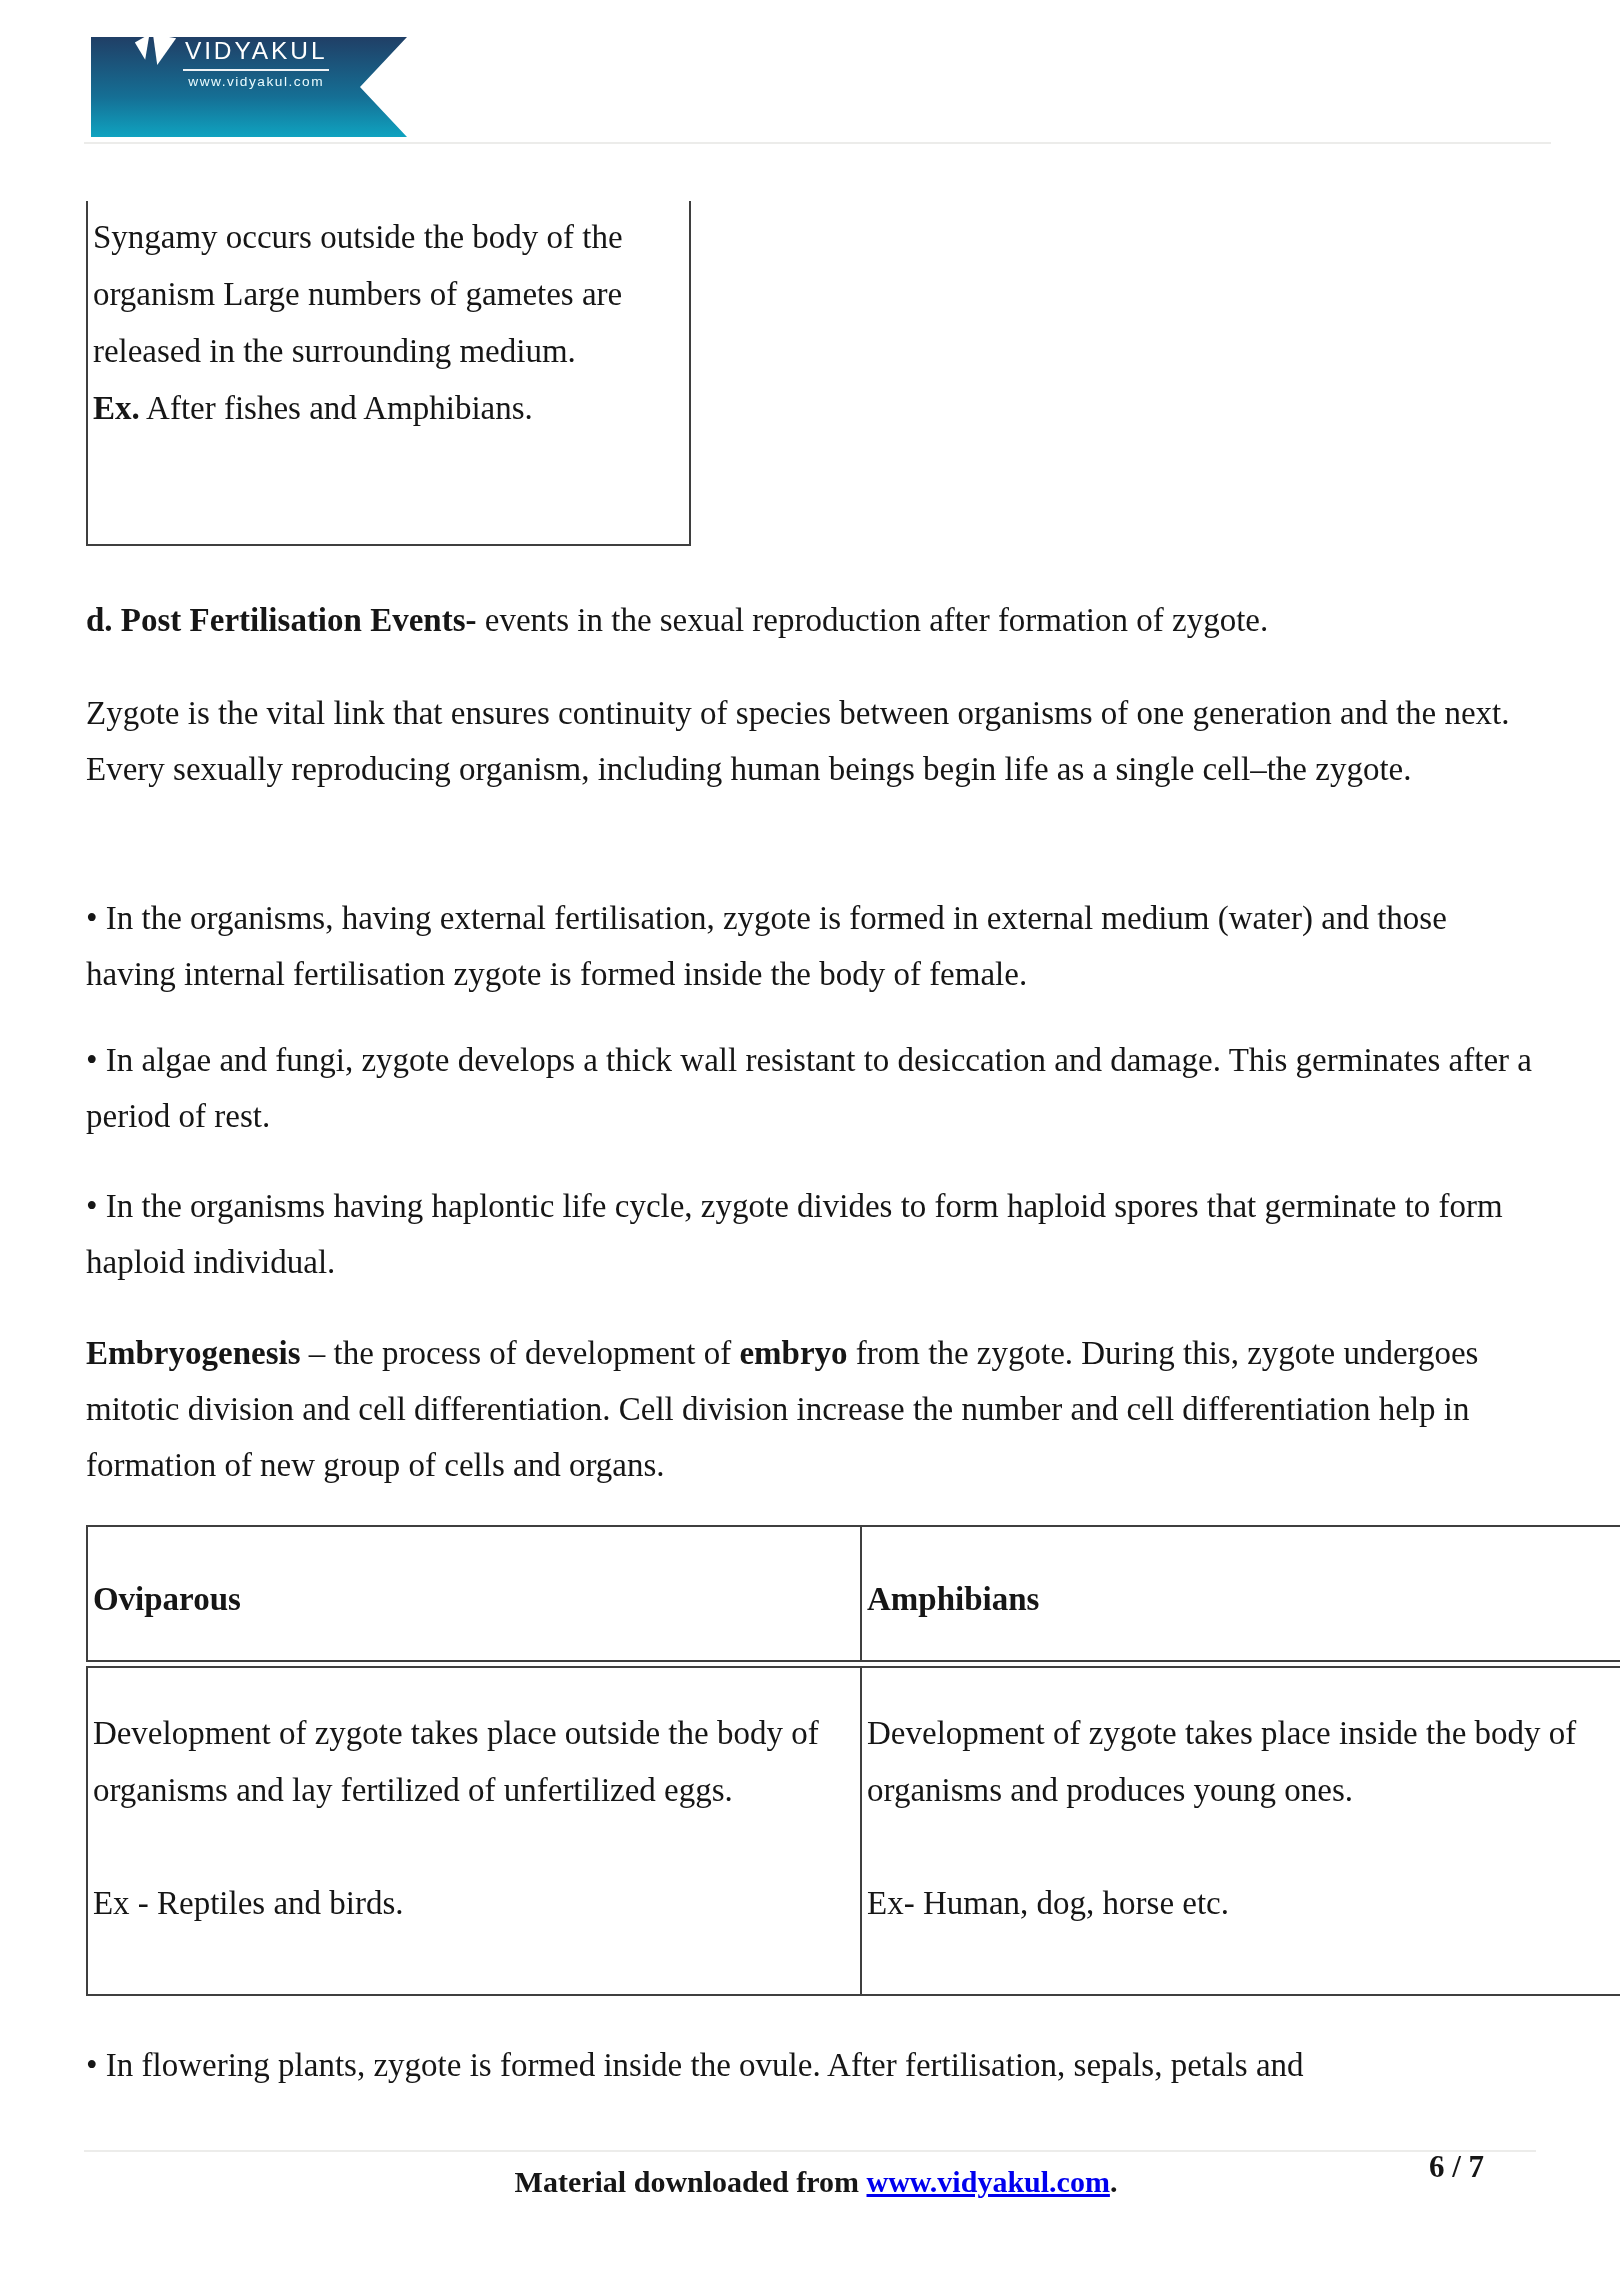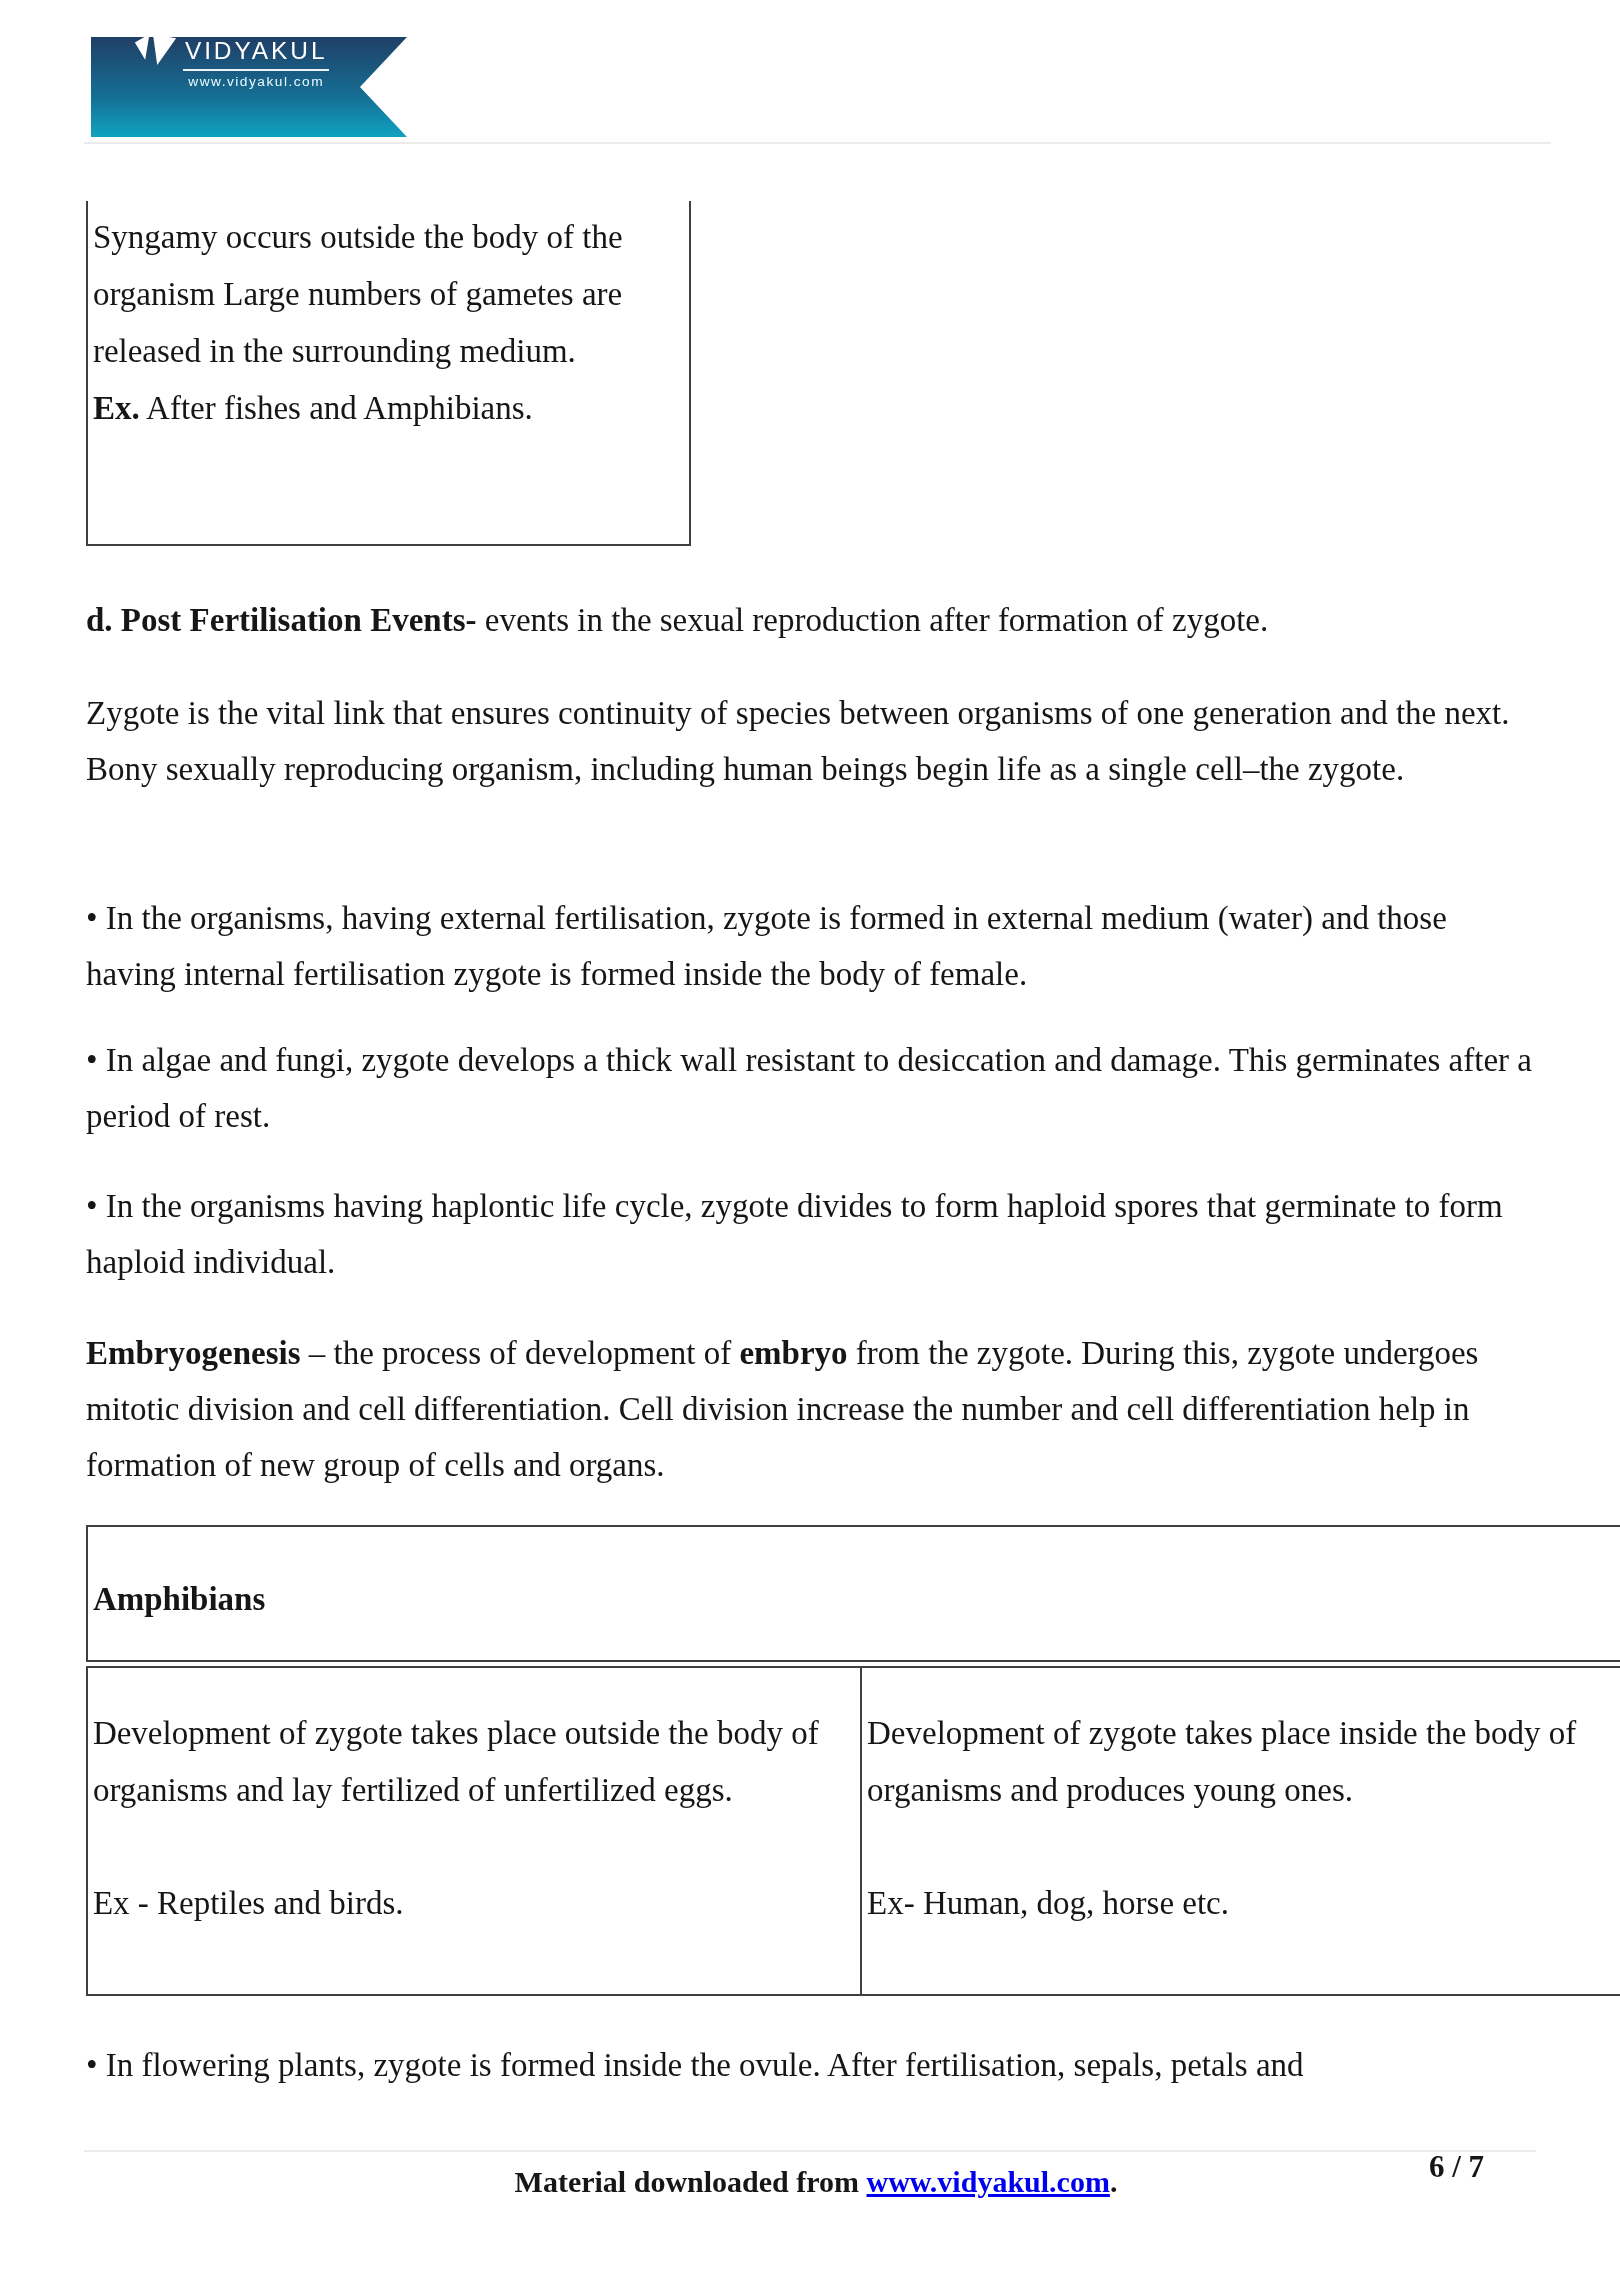--- a/index.html
+++ b/index.html
@@ -109,31 +109,32 @@
 
 <div class="tbl syngamy-table">
   <div class="cell syn-left">
     <span>Syngamy occurs outside the body of the organism Large numbers of gametes are released in the surrounding medium.</span>
     <div><b>Ex.</b><span> After fishes and Amphibians.</span></div>
   </div>
 </div>
 
 <p class="block bodytext pos-heading"><b>d. Post Fertilisation Events-</b><span> events in the sexual reproduction after formation of zygote.</span></p>
 
-<p class="block bodytext pos-zygote">Zygote is the vital link that ensures continuity of species between organisms of one generation and the next. Bony sexually reproducing organism, including human beings begin life as a single cell–the zygote.</p>
+<p class="block bodytext pos-zygote">Zygote is the vital link that ensures continuity of species between organisms of one generation and the next. Every sexually reproducing organism, including human beings begin life as a single cell–the zygote.</p>
 
 <p class="block bodytext pos-bullet1">• In the organisms, having external fertilisation, zygote is formed in external medium (water) and those having internal fertilisation zygote is formed inside the body of female.</p>
 
 <p class="block bodytext pos-bullet2">• In algae and fungi, zygote develops a thick wall resistant to desiccation and damage. This germinates after a period of rest.</p>
 
 <p class="block bodytext pos-bullet3">• In the organisms having haplontic life cycle, zygote divides to form haploid spores that germinate to form haploid individual.</p>
 
 <p class="block bodytext pos-embryo"><b>Embryogenesis</b><span> – the process of development of </span><b>embryo</b><span> from the zygote. During this, zygote undergoes mitotic division and cell differentiation. Cell division increase the number and cell differentiation help in formation of new group of cells and organs.</span></p>
 
 <div class="tbl dev-table-header">
+  <div class="cell dev-left">Oviparous</div>
   <div class="cell dev-right">Amphibians</div>
 </div>
 <div class="tbl dev-table-body">
   <div class="cell dev-left">
     <span>Development of zygote takes place outside the body of organisms and lay fertilized of unfertilized eggs.</span>
     <div class="example-line">Ex - Reptiles and birds.</div>
   </div>
   <div class="cell dev-right">
     <span>Development of zygote takes place inside the body of organisms and produces young ones.</span>
     <div class="example-line">Ex- Human, dog, horse etc.</div>

